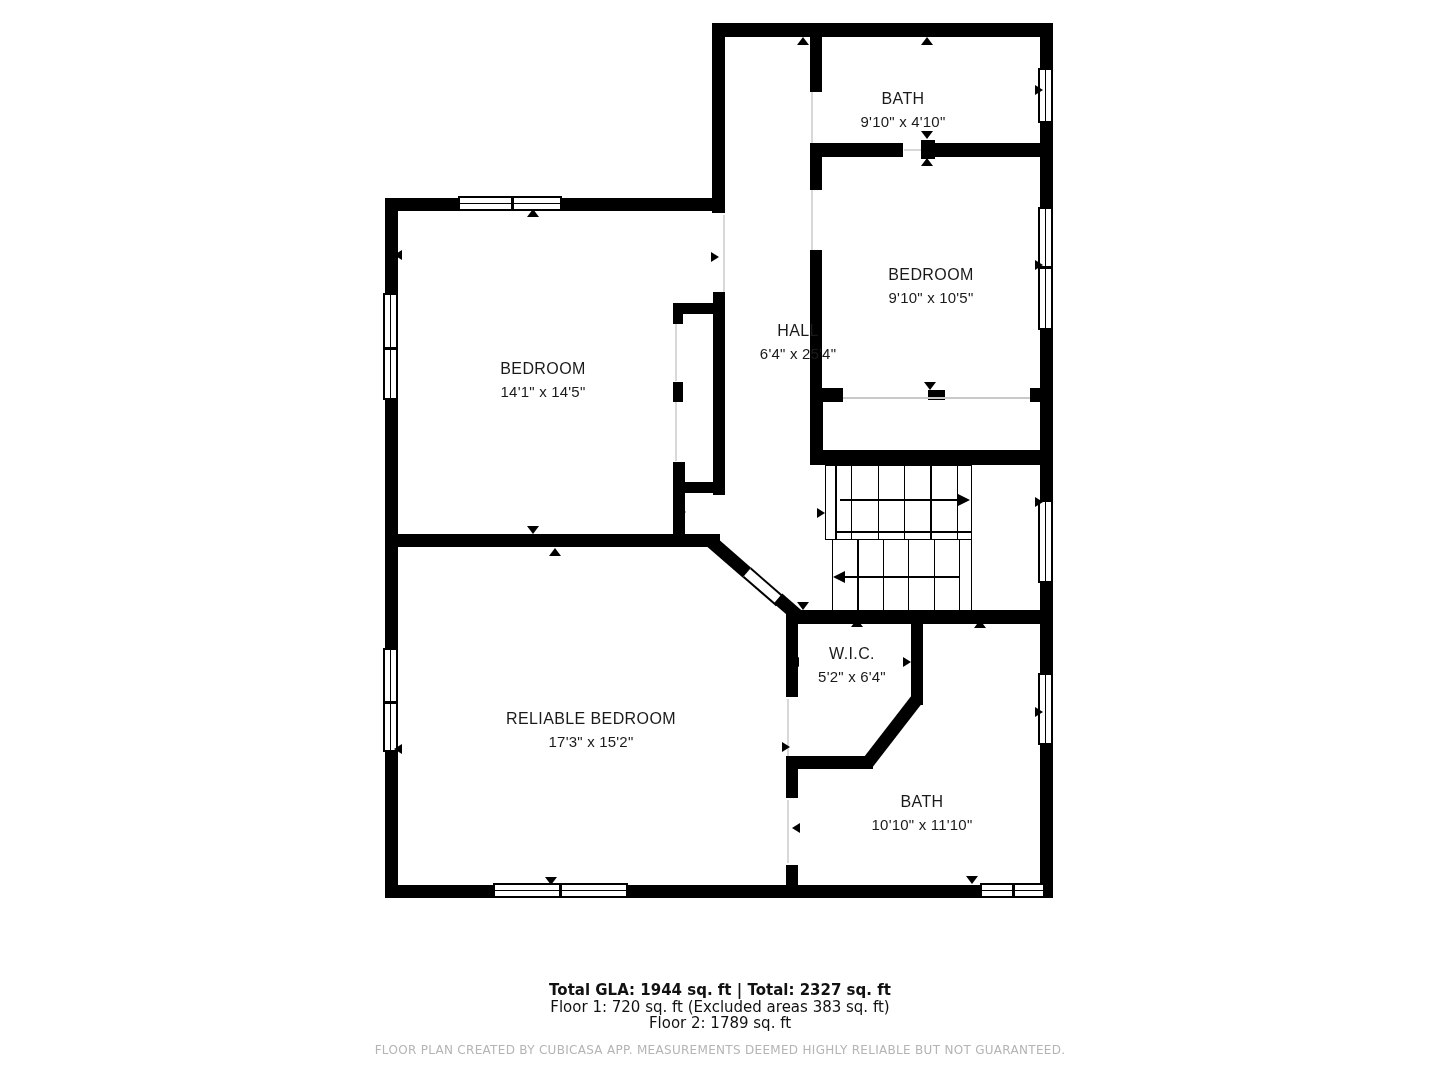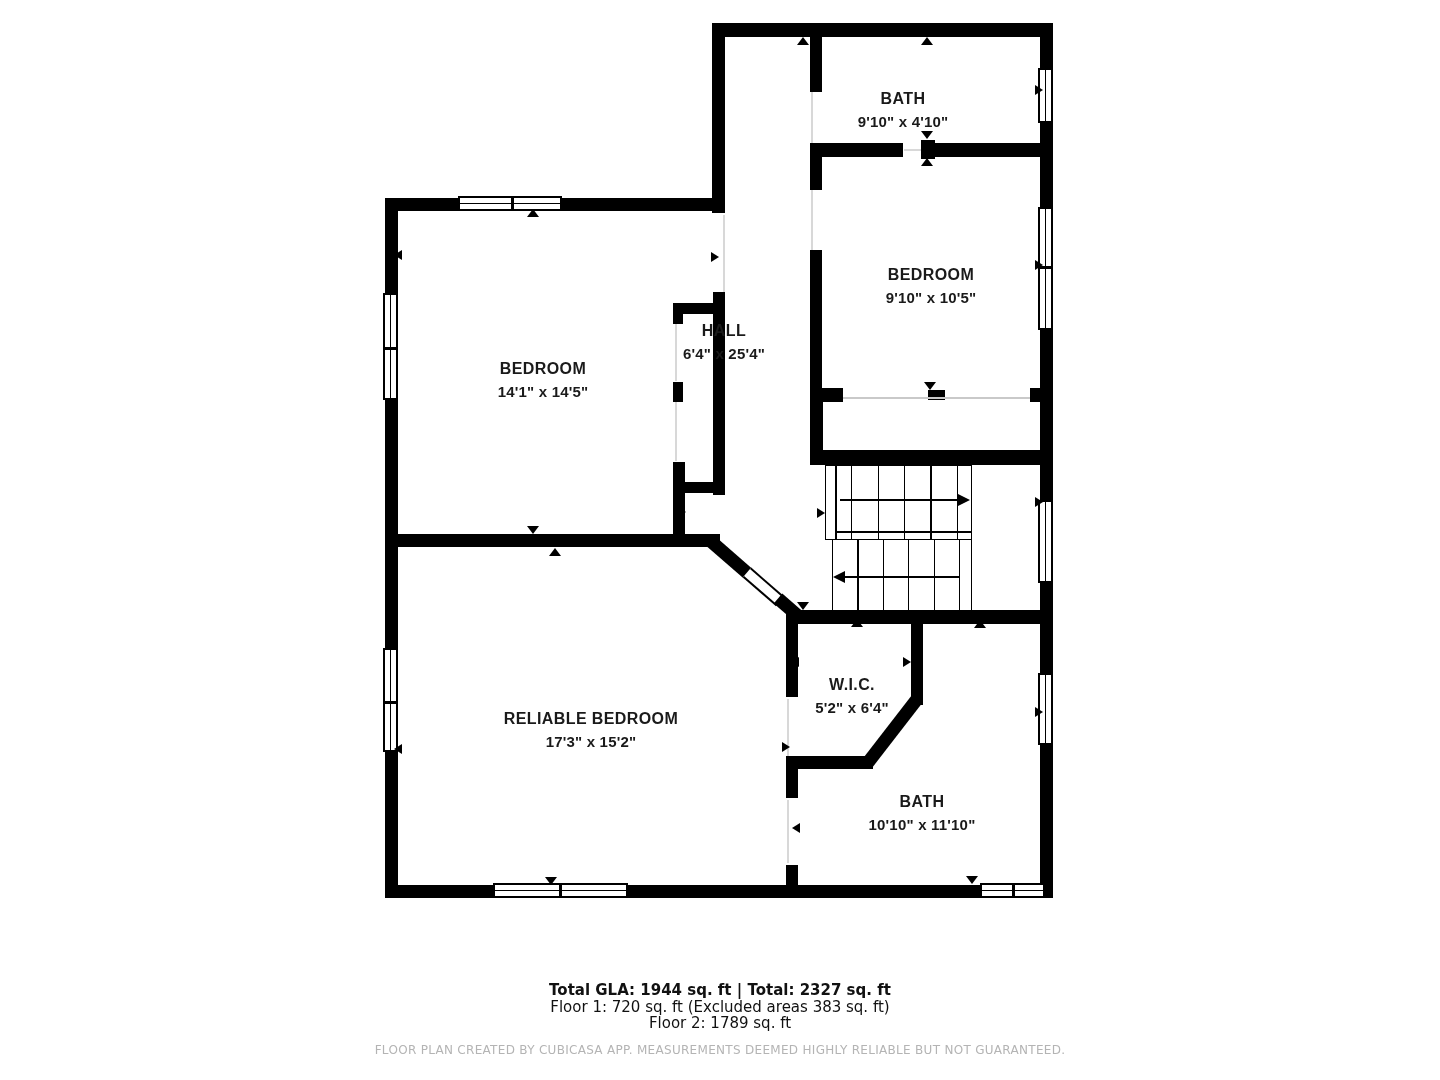--- a/index.html
+++ b/index.html
@@ -23,21 +23,21 @@
   .tri-down{border-left:6px solid transparent;border-right:6px solid transparent;border-top:8px solid #000;}
   .tri-left{border-top:5px solid transparent;border-bottom:5px solid transparent;border-right:8px solid #000;}
   .tri-right{border-top:5px solid transparent;border-bottom:5px solid transparent;border-left:8px solid #000;}
   .flight{position:absolute;box-sizing:border-box;background:#fff;}
   .flight-upper{border:1.5px solid #000;
     background-image:repeating-linear-gradient(to right, transparent 0 25px, #000 25px 26.5px);}
   .flight-lower{border-left:1.5px solid #000;border-right:1.5px solid #000;
     background-image:repeating-linear-gradient(to right, transparent 0 24px, #000 24px 25.5px);}
   .rail{position:absolute;background:#000;}
   .arrow-shaft{position:absolute;background:#000;}
-  .room{position:absolute;transform:translateX(-50%);text-align:center;white-space:nowrap;color:#1a1a1a;font-weight:bold;}
+  .room{position:absolute;transform:translateX(-50%);text-align:center;white-space:nowrap;color:#1a1a1a;}
   .rname{font-size:16px;line-height:18px;letter-spacing:0.4px;margin-bottom:5px;}
   .rdims{font-size:15px;line-height:18px;letter-spacing:0.2px;}
   .footer-line{position:absolute;left:0;width:1440px;text-align:center;color:#111;
                font-family:"DejaVu Sans", sans-serif;}
   .f-bold{font-weight:bold;font-size:15px;}
   .f-reg{font-size:15px;}
   .f-disc{font-size:12px;color:#b4b4b4;letter-spacing:0.3px;}
 </style>
 </head>
 <body>
@@ -155,33 +155,33 @@
   <i class="tri tri-right" style="left:1035px;top:707px"></i>
 
   <div class="room" style="left:903px;top:90px">
     <div class="rname">BATH</div>
     <div class="rdims">9'10" x 4'10"</div>
   </div>
   <div class="room" style="left:931px;top:266px">
     <div class="rname">BEDROOM</div>
     <div class="rdims">9'10" x 10'5"</div>
   </div>
-  <div class="room" style="left:724px;top:322px">
+  <div class="room" style="left:798px;top:322px">
     <div class="rname">HALL</div>
     <div class="rdims">6'4" x 25'4"</div>
   </div>
   <div class="room" style="left:543px;top:360px">
     <div class="rname">BEDROOM</div>
     <div class="rdims">14'1" x 14'5"</div>
   </div>
   <div class="room" style="left:591px;top:710px">
     <div class="rname">RELIABLE BEDROOM</div>
     <div class="rdims">17'3" x 15'2"</div>
   </div>
-  <div class="room" style="left:852px;top:676px">
+  <div class="room" style="left:852px;top:645px">
     <div class="rname">W.I.C.</div>
     <div class="rdims">5'2" x 6'4"</div>
   </div>
   <div class="room" style="left:922px;top:793px">
     <div class="rname">BATH</div>
     <div class="rdims">10'10" x 11'10"</div>
   </div>
 
   <div class="footer-line f-bold" style="top:981px">Total GLA: 1944 sq. ft | Total: 2327 sq. ft</div>
   <div class="footer-line f-reg" style="top:998px">Floor 1: 720 sq. ft (Excluded areas 383 sq. ft)</div>

